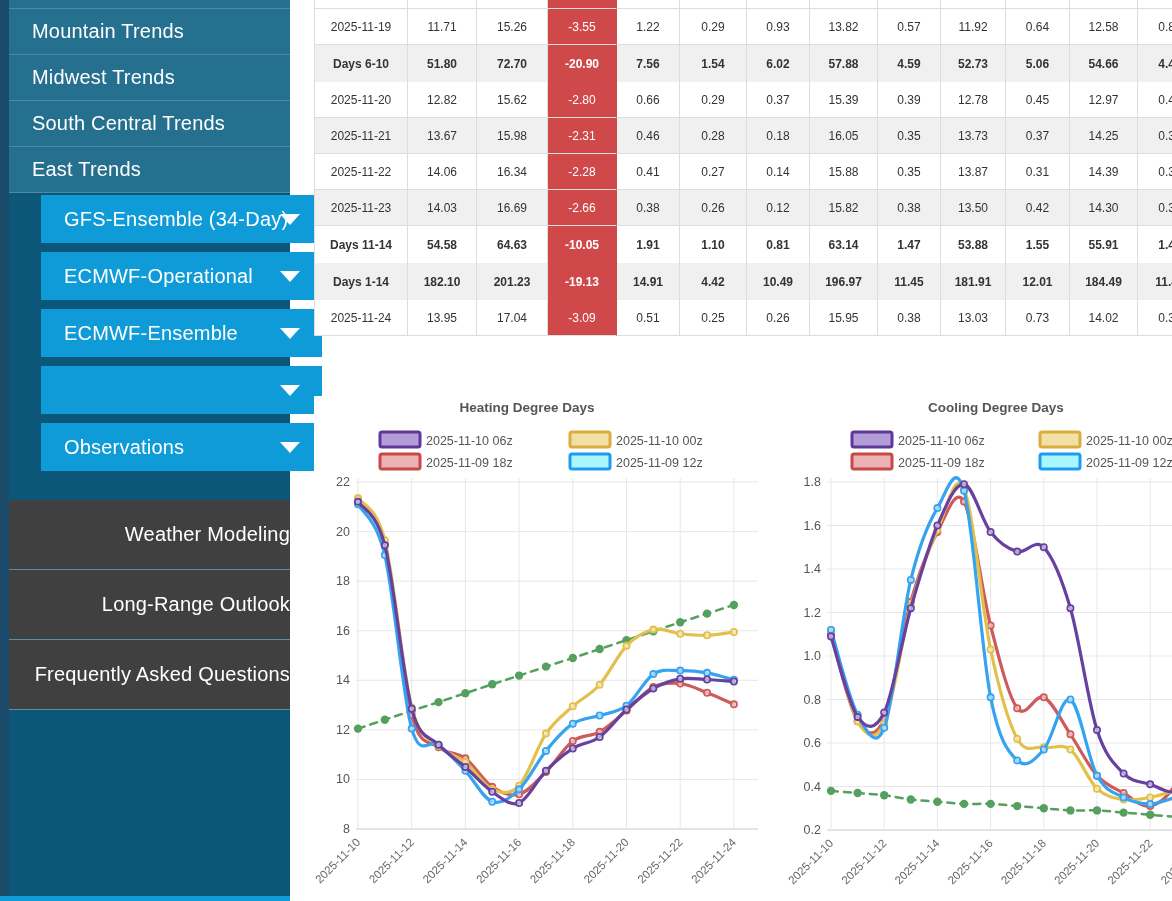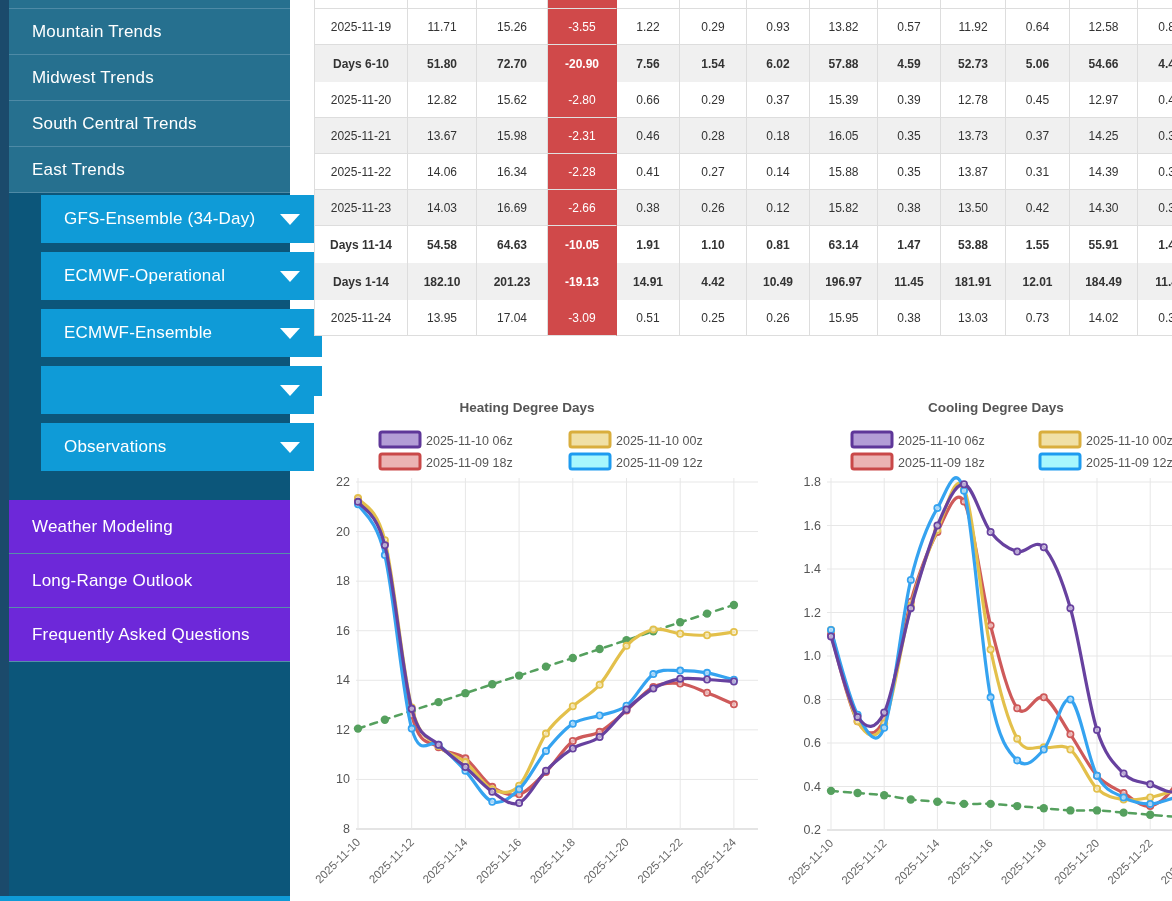--- a/index.html
+++ b/index.html
@@ -6,27 +6,27 @@
   body{
     width:1172px;height:901px;overflow:hidden;position:relative;
     background:#ffffff;font-family:"Liberation Sans",sans-serif;
   }
   
   .sidebar{position:absolute;left:0;top:0;width:290px;height:901px;background:#0C567A;}
   .sidebar-strip{position:absolute;left:0;top:0;width:9px;height:100%;background:#1B4A6B;}
   .nav{position:absolute;left:9px;width:281px;}
   .nav-item{
     position:relative;display:flex;align-items:center;
-    color:#fff;font-size:17px;font-weight:500;letter-spacing:.2px;
+    color:#fff;font-size:20px;font-weight:500;letter-spacing:.2px;
     padding-left:23px;cursor:pointer;box-sizing:border-box;
   }
   .grp-top .nav-item{height:46px;background:#26708F;border-bottom:1px solid #4E8AA6;}
   .grp-top .nav-item.partial{height:9px;padding:0;}
   .grp-blue .nav-item{height:48px;background:#0F9BD7;margin-bottom:9px;}
-  .grp-bottom .nav-item{height:54px;background:#6d28d9;border-bottom:1px solid #568FA9;}
+  .grp-bottom .nav-item{height:70px;background:#404040;border-bottom:1px solid #568FA9;justify-content:flex-end;}
   .chev{
     position:absolute;right:22px;top:50%;margin-top:-5px;width:0;height:0;
     border-left:10px solid transparent;border-right:10px solid transparent;
     border-top:11px solid #ffffff;
   }
   .sidebar-bottom-bar{position:absolute;left:0;bottom:0;width:290px;height:5px;background:#0F9BD7;}
   
   .fc-table{position:absolute;left:314px;top:0;}
   .t-row{display:grid;grid-template-columns:94px 69px 71px 69px 63px 67px 63px 68px 63px 65px 64px 68px 65px;}
   .t-row .cell{

